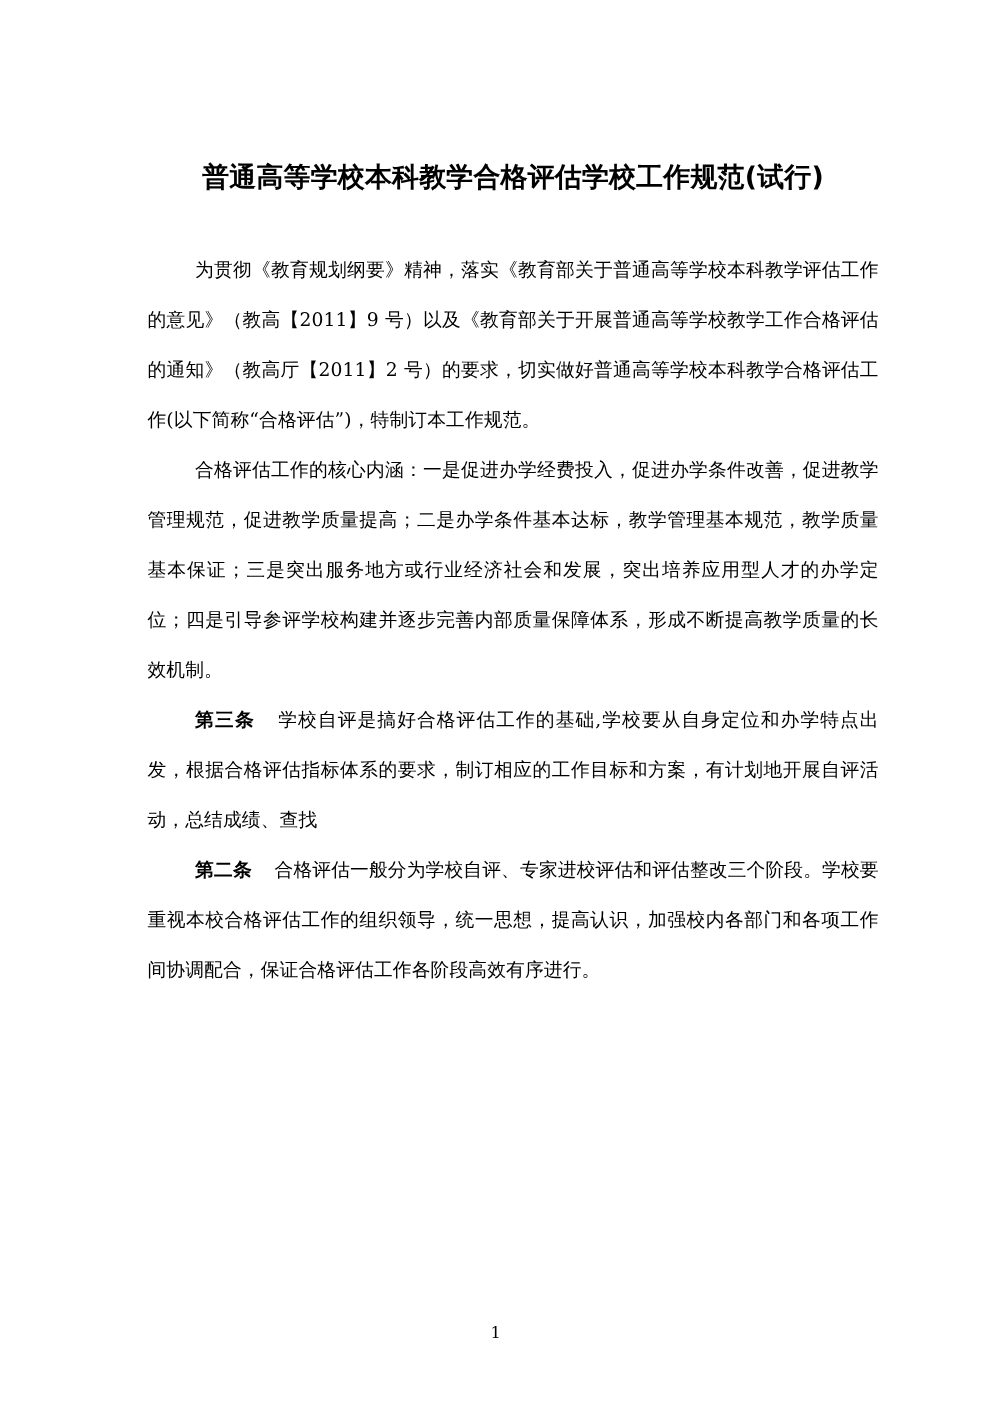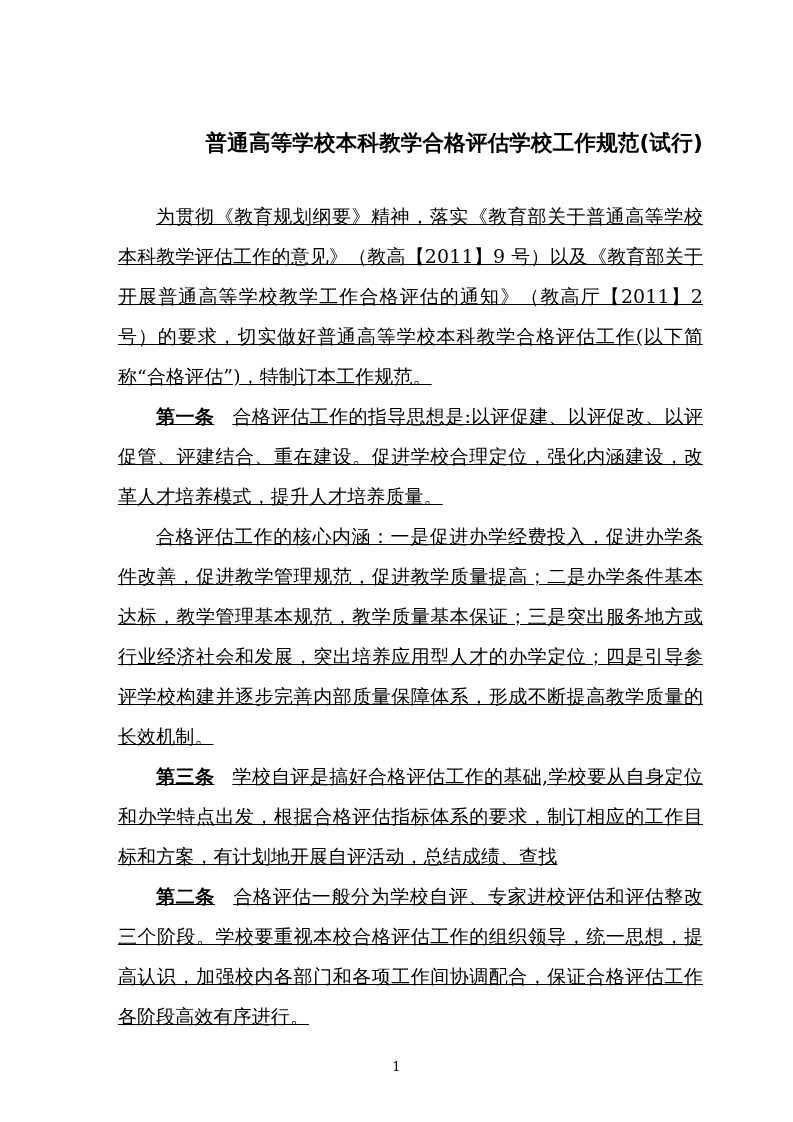--- a/index.html
+++ b/index.html
@@ -23,32 +23,31 @@
     height: 1122px;
     box-sizing: border-box;
     padding: 128px 90px 60px 118px;
   }
   .doc-title {
     font-family: "DejaVu Sans", "Liberation Sans", sans-serif;
     font-size: 21.5px;
     font-weight: bold;
     letter-spacing: 0.2px;
     line-height: 1.4;
-    text-align: right;
+    text-align: center;
     margin: 0 0 38px 0;
     white-space: nowrap;
   }
   .para {
-    font-size: 19px;
+    font-size: 15px;
     line-height: 40px;
     text-align: justify;
     text-justify: inter-ideograph;
     margin: 0;
     letter-spacing: 0.1px;
-    text-decoration: underline;
   }
   .para + .para {
     margin-top: 0;
   }
   .indent {
     text-indent: 38px;
   }
   .article-label {
     font-family: "DejaVu Sans", "Liberation Sans", sans-serif;
     font-weight: bold;
@@ -72,23 +71,20 @@
 <body>
 
 <div class="page">
 
   <h1 class="doc-title">普通高等学校本科教学合格评估学校工作规范(试行)</h1>
 
   <p class="para indent">
     <span>为贯彻《教育规划纲要》精神，落实《教育部关于普通高等学校本科教学评估工作的意见》（教高【2011】9 号）以及《教育部关于开展普通高等学校教学工作合格评估的通知》（教高厅【2011】2 号）的要求，切实做好普通高等学校本科教学合格评估工作(以下简称“合格评估”)，特制订本工作规范。</span>
   </p>
 
-  <p class="para indent">
-    <span class="article-label">第一条</span><span class="gap-after-label"></span><span>合格评估工作的指导思想是:以评促建、以评促改、以评促管、评建结合、重在建设。促进学校合理定位，强化内涵建设，改革人才培养模式，提升人才培养质量。</span>
-  </p>
 
   <p class="para indent">
     <span>合格评估工作的核心内涵：一是促进办学经费投入，促进办学条件改善，促进教学管理规范，促进教学质量提高；二是办学条件基本达标，教学管理基本规范，教学质量基本保证；三是突出服务地方或行业经济社会和发展，突出培养应用型人才的办学定位；四是引导参评学校构建并逐步完善内部质量保障体系，形成不断提高教学质量的长效机制。</span>
   </p>
 
   <p class="para indent">
     <span class="article-label">第三条</span><span class="gap-after-label"></span><span>学校自评是搞好合格评估工作的基础,学校要从自身定位和办学特点出发，根据合格评估指标体系的要求，制订相应的工作目标和方案，有计划地开展自评活动，总结成绩、查找</span>
   </p>
 
   <p class="para indent">

